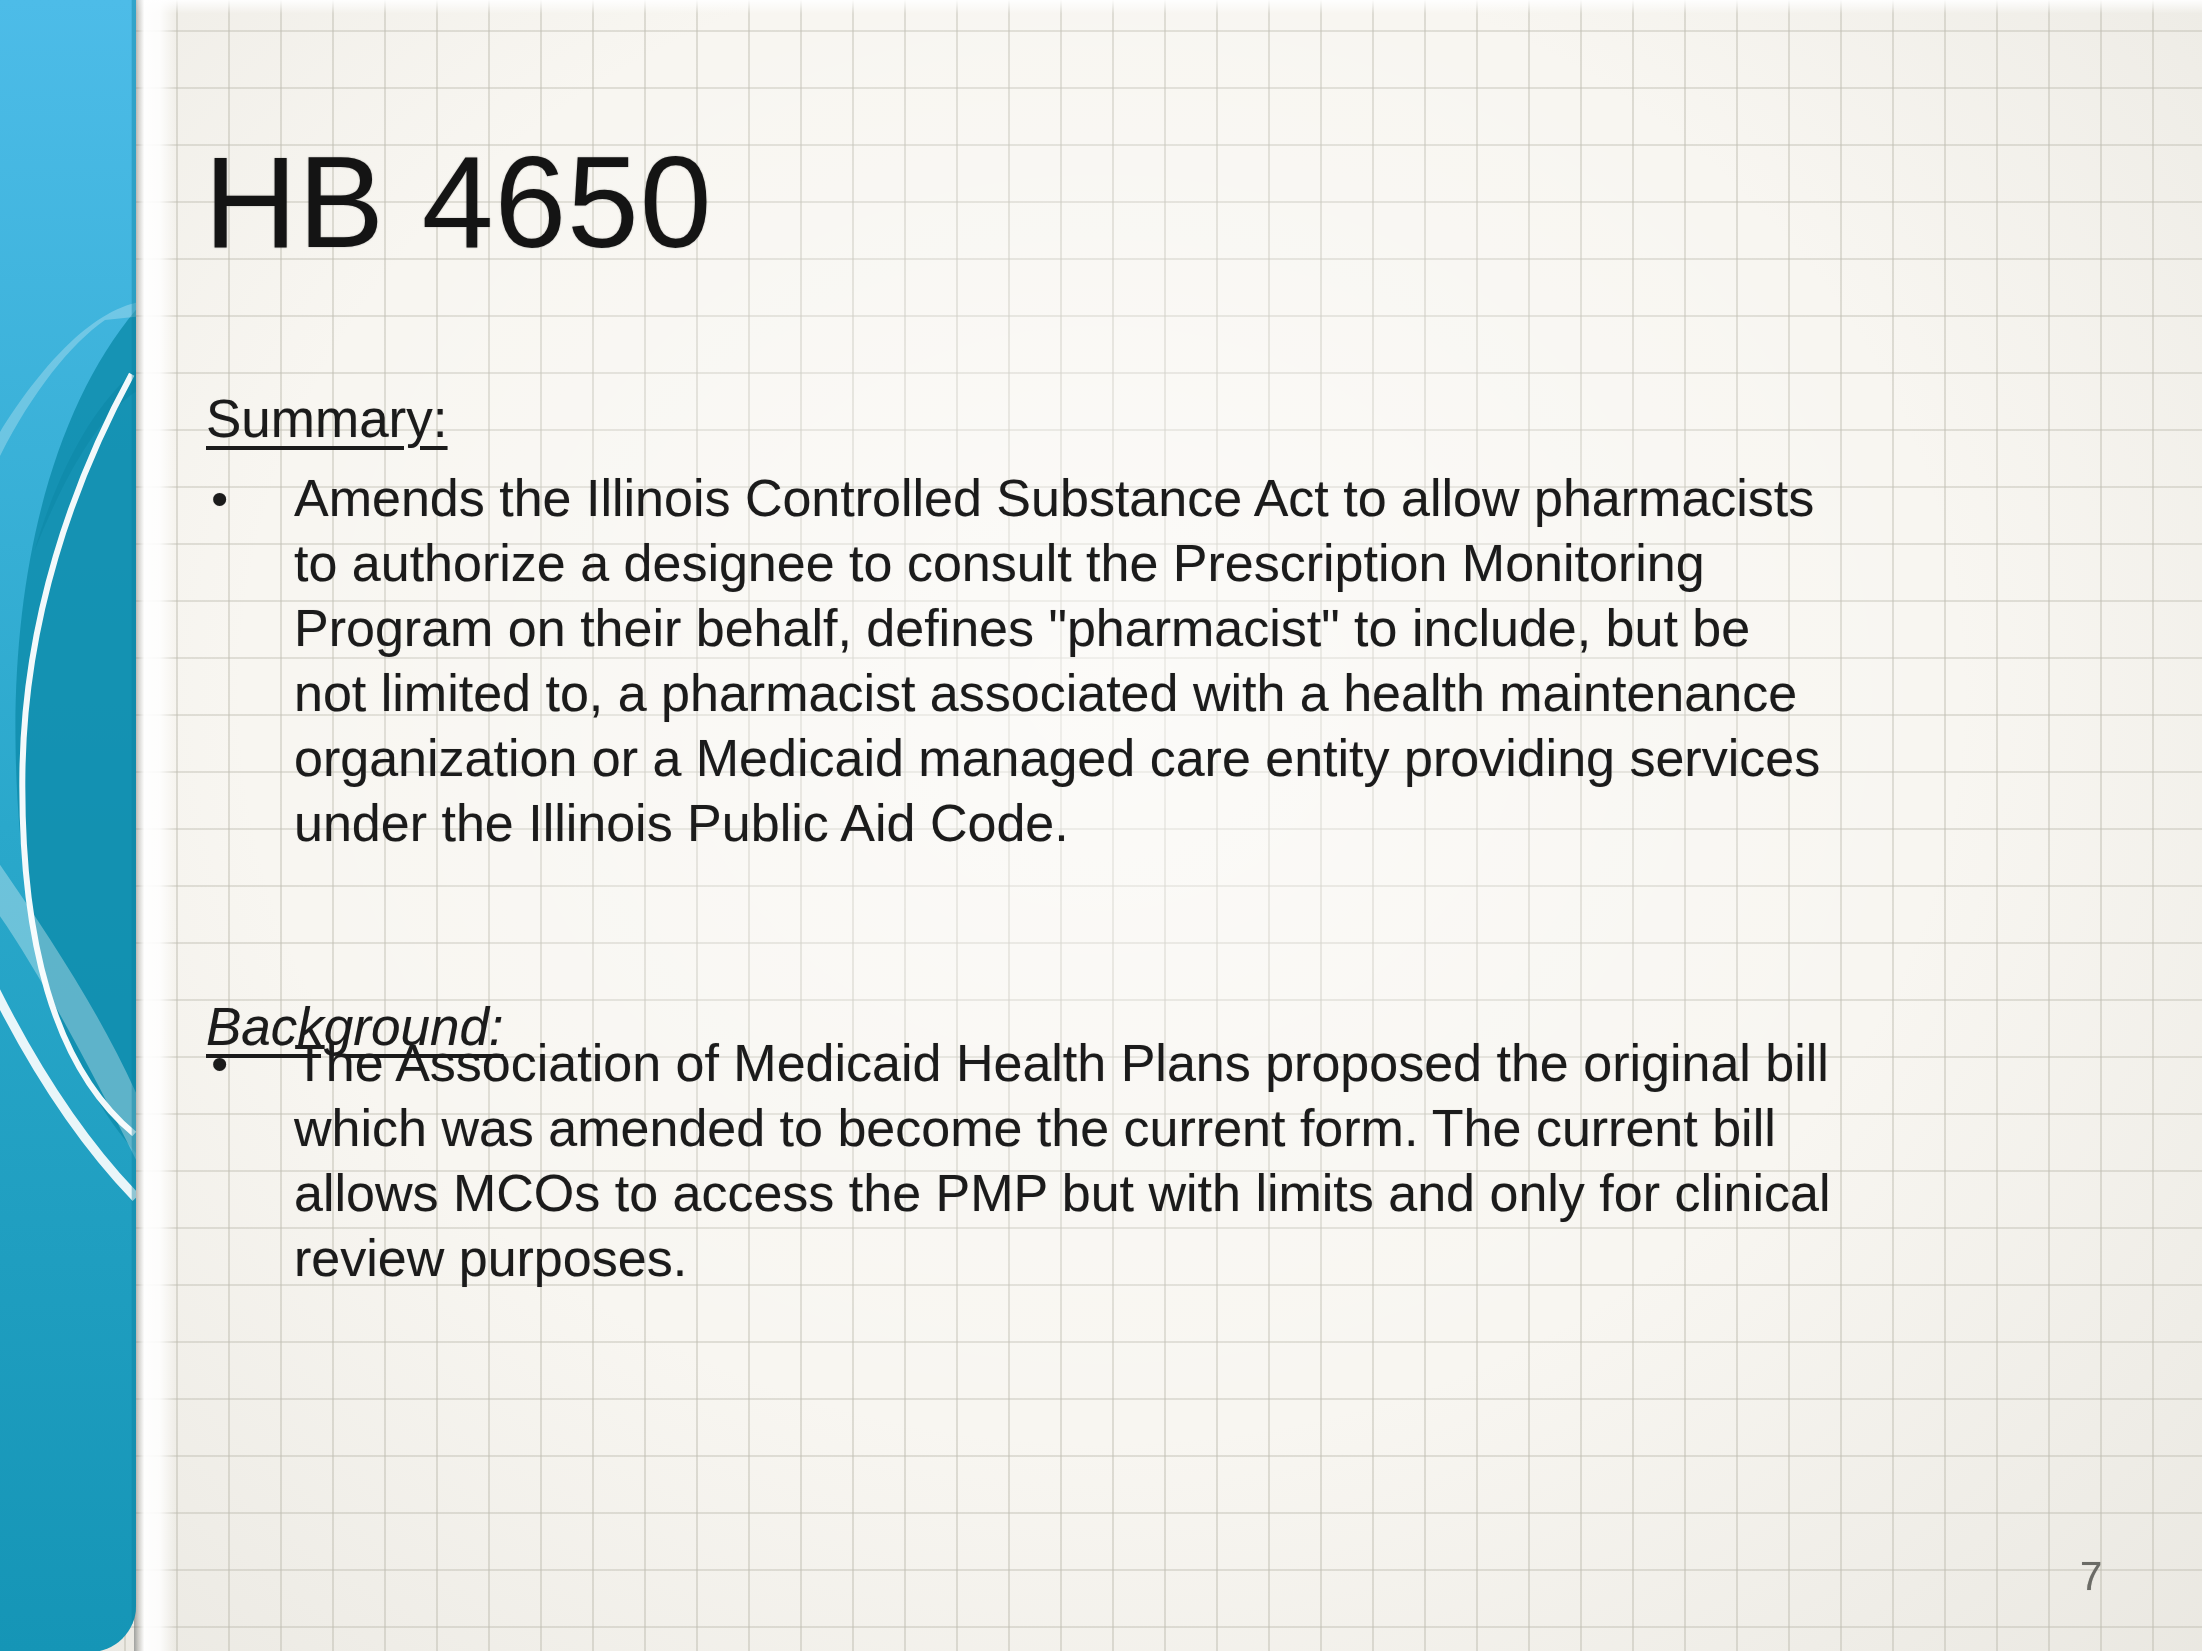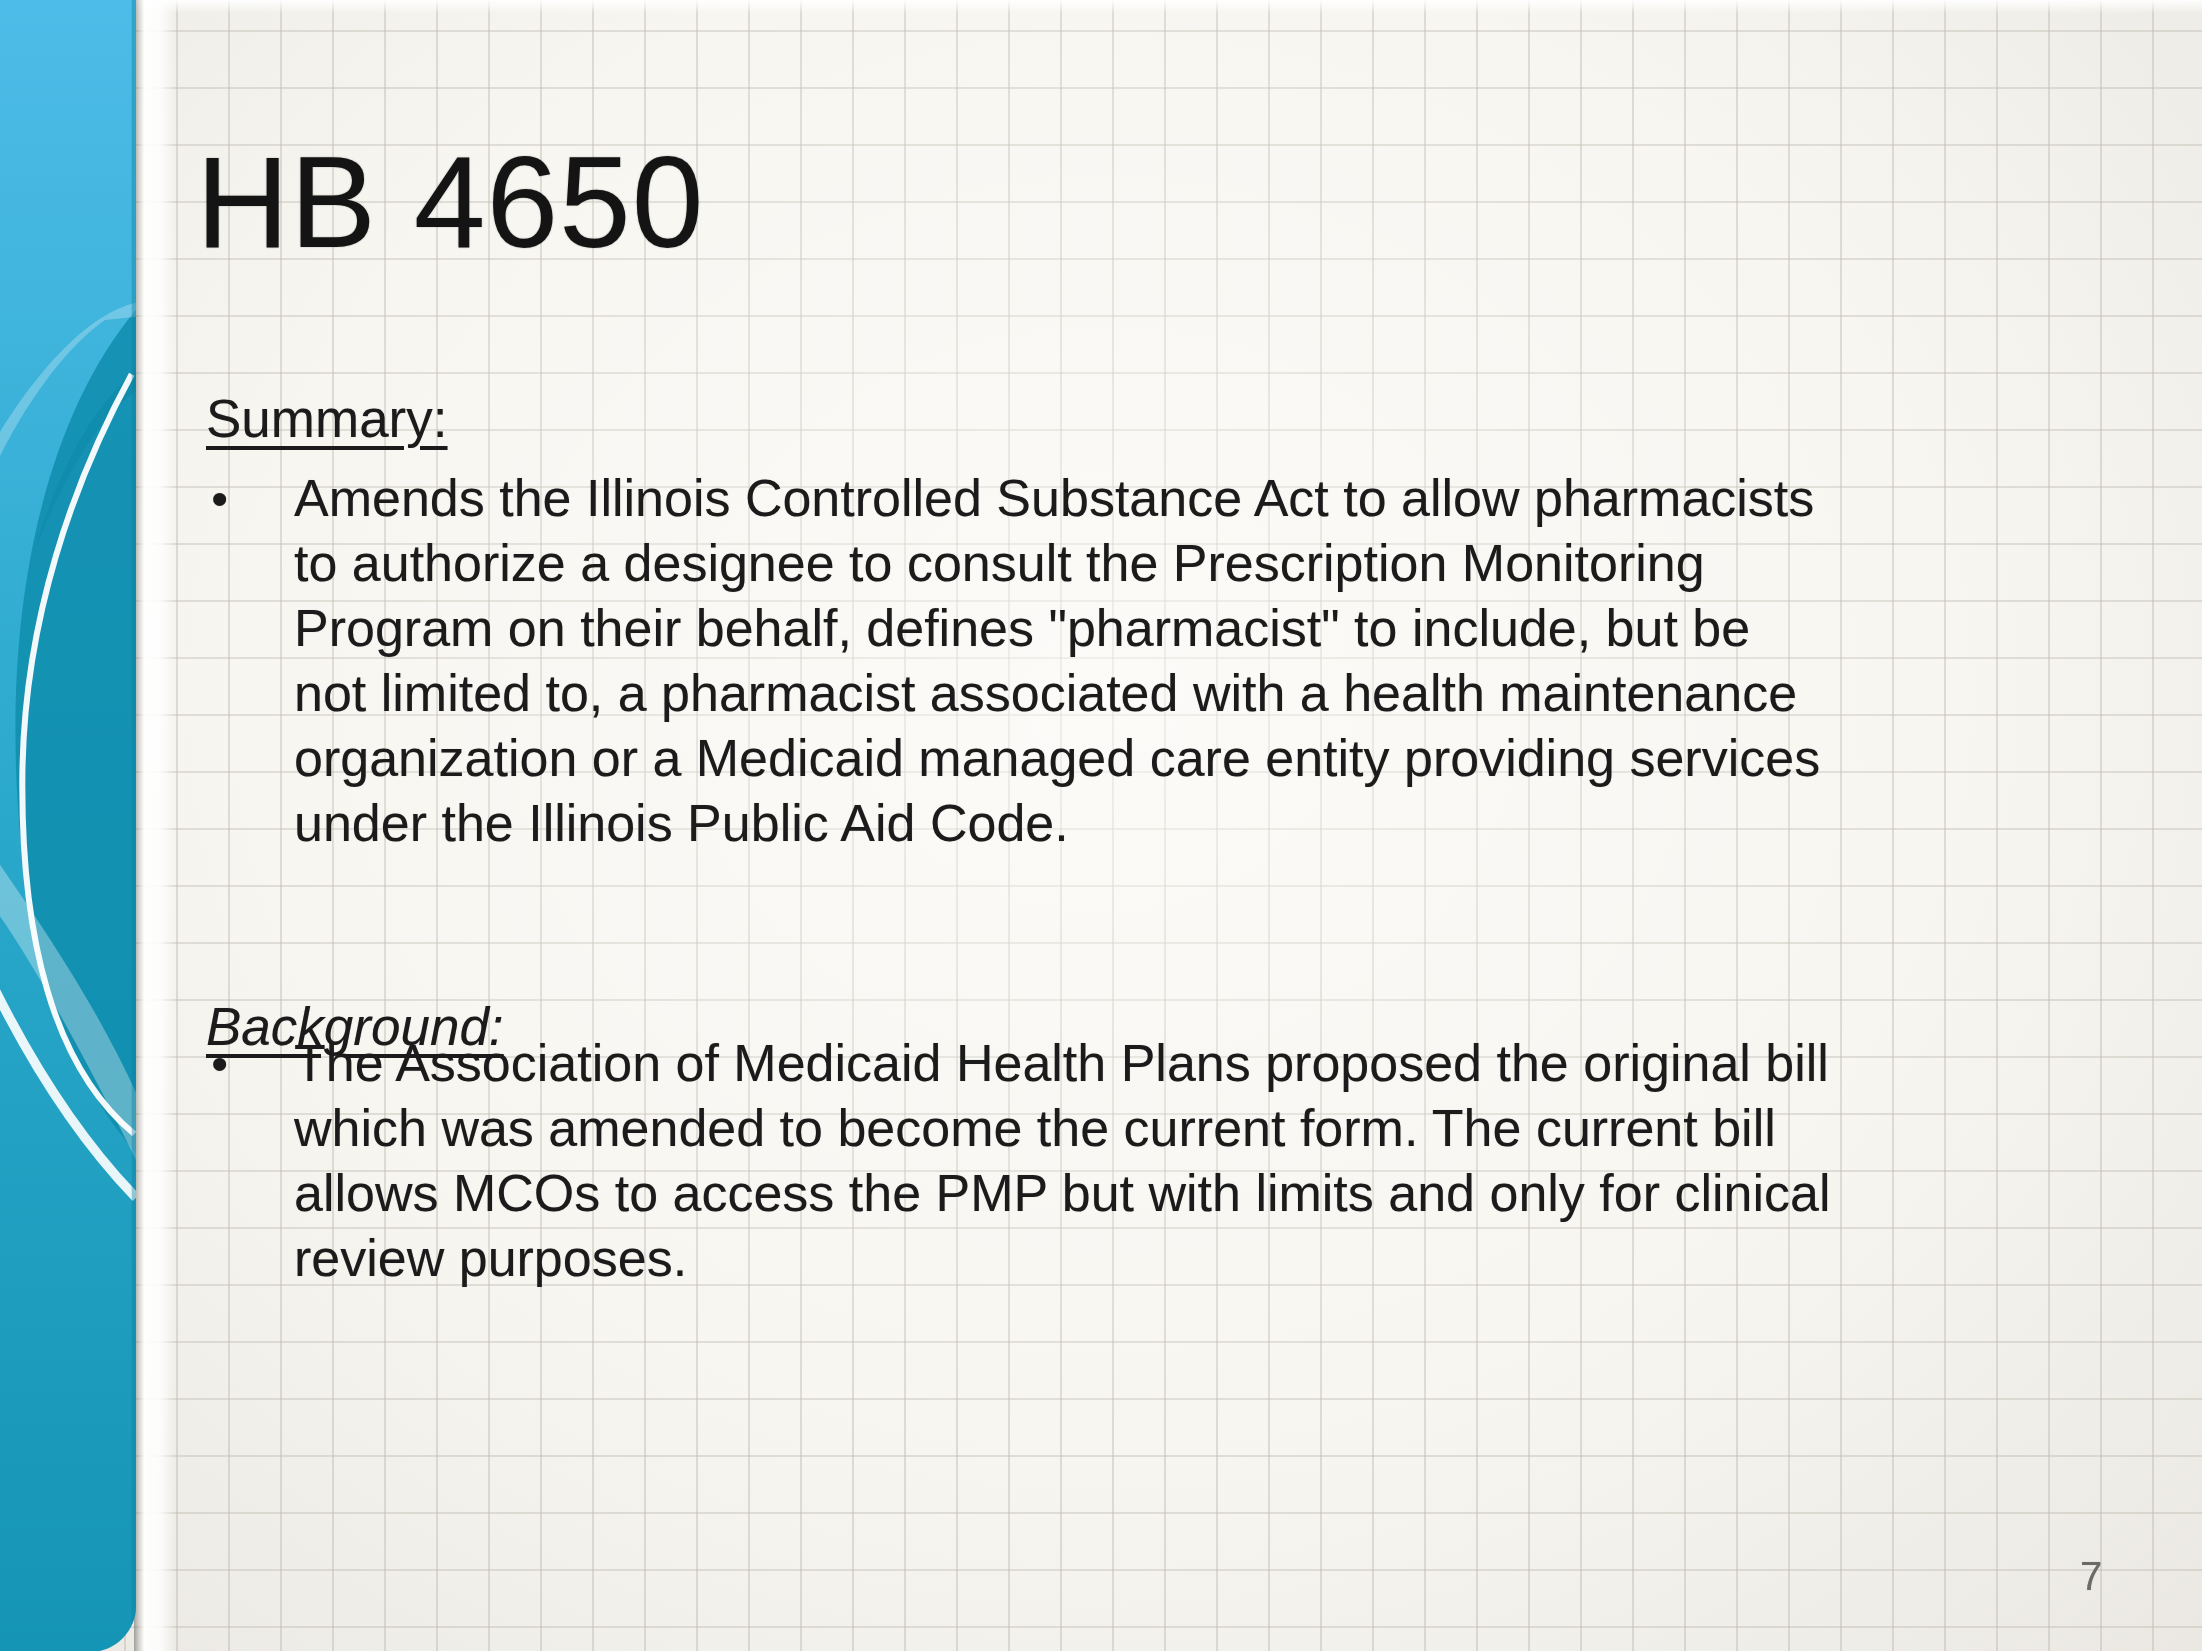--- a/index.html
+++ b/index.html
@@ -62,21 +62,21 @@
       rgba(255,255,255,0) 41px);
   }
 
   .content-text {
     color: #1b1b1b;
     text-shadow: 0 0 0.9px rgba(20,20,20,0.30);
   }
 
   .title {
     position: absolute;
-    left: 196px;
+    left: 204px;
     top: 129px;
     z-index: 3;
     margin: 0;
     font-size: 129px;
     font-weight: 400;
     line-height: 146px;
     letter-spacing: 0.9px;
     color: #141414;
     text-shadow: 0 0 1.7px rgba(20,20,20,0.35);
     white-space: nowrap;

